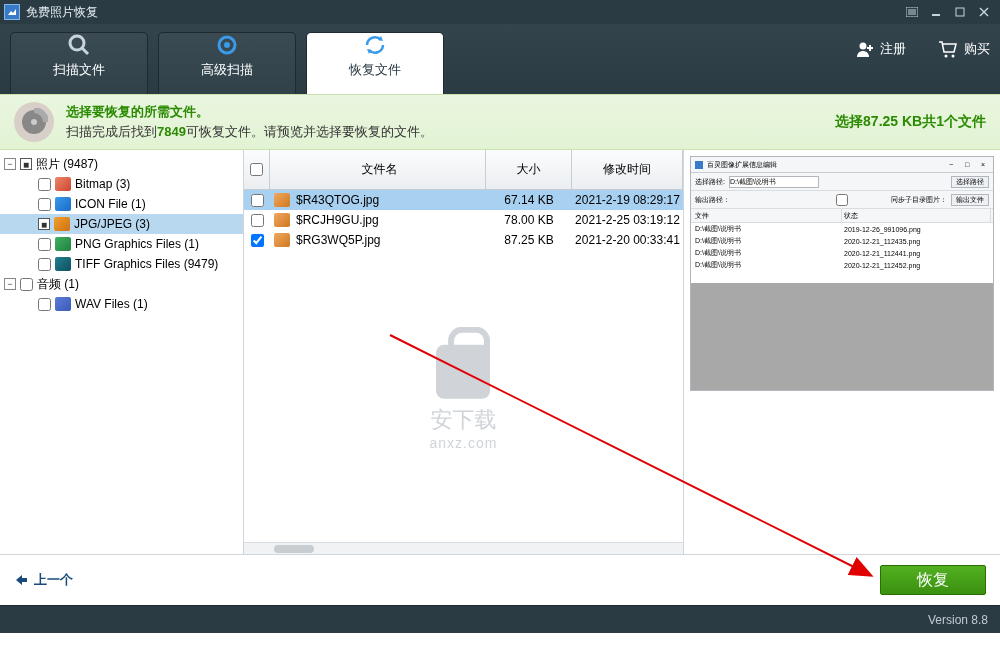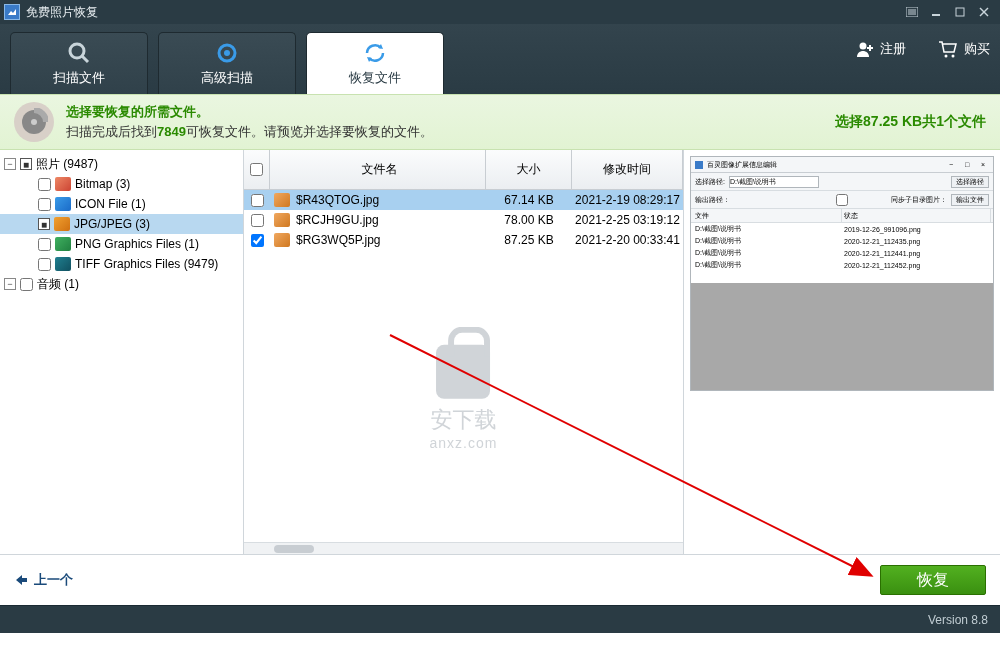--- a/index.html
+++ b/index.html
@@ -5,21 +5,21 @@
 * { box-sizing: border-box; margin: 0; padding: 0; font-family: "Microsoft YaHei", Arial, sans-serif; }
 html, body { width: 1000px; height: 650px; overflow: hidden; background: #fff; }
 
 .titlebar { height: 24px; background: #2a3b44; color: #e8eef1; display: flex; align-items: center; padding: 0 4px; font-size: 12px; }
 .titlebar .icon { width: 16px; height: 16px; background: #3a7bc8; border: 1px solid #88b8e8; margin-right: 6px; display: flex; align-items: center; justify-content: center; }
 .titlebar .icon svg { width: 10px; height: 10px; }
 .titlebar .spacer { flex: 1; }
 .titlebar .winbtn { width: 24px; height: 18px; display: flex; align-items: center; justify-content: center; cursor: pointer; color: #c8d4da; }
 
 .topbar { height: 70px; background: linear-gradient(#33444d, #2a3b44); display: flex; padding: 8px 10px 0 10px; }
-.tab { width: 138px; height: 62px; background: linear-gradient(#3a4b54, #30414a); border: 1px solid #1e2a30; border-bottom: none; border-radius: 5px 5px 0 0; margin-right: 10px; display: flex; flex-direction: column; align-items: center; justify-content: center; color: #fff; font-size: 13px; cursor: pointer; }
+.tab { width: 138px; height: 62px; background: linear-gradient(#3a4b54, #30414a); border: 1px solid #1e2a30; border-bottom: none; border-radius: 5px 5px 0 0; margin-right: 10px; display: flex; flex-direction: column; align-items: center; justify-content: flex-start; color: #fff; font-size: 13px; cursor: pointer; }
 .tab.active { background: #fff; color: #2a3b44; }
 .tab .tabicon { width: 24px; height: 24px; margin-bottom: 4px; display: flex; align-items: center; justify-content: center; }
 .topbar .rightbtns { margin-left: auto; display: flex; align-items: flex-start; gap: 32px; padding-top: 8px; }
 .topbar .linkbtn { color: #fff; font-size: 13px; display: flex; align-items: center; gap: 6px; cursor: pointer; }
 
 .infobar { height: 56px; background: linear-gradient(#eaf6e0, #e2f3d3); border-top: 1px solid #c8e2b0; border-bottom: 1px solid #c8e2b0; display: flex; align-items: center; padding: 16px 14px; font-size: 13px; }
 .infobar .bigicon { width: 40px; height: 40px; border-radius: 50%; background: #d8d0c8; display: flex; align-items: center; justify-content: center; margin-right: 12px; }
 .infobar .msg .line1 { color: #2a8a00; font-weight: bold; margin-bottom: 2px; }
 .infobar .msg .line2 { color: #333; }
 .infobar .msg .count { color: #2a8a00; font-weight: bold; }
@@ -227,20 +227,28 @@
           <input type="checkbox" style="">
           <div class="ticon tif"></div>
           <span>TIFF Graphics Files (9479)</span>
         </div>
       </div>
     <div class="treeitem l0">
       <div class="expander">−</div>
       <input type="checkbox" style="">
       <span>音频</span>&nbsp;<span>(1)</span>
     </div>
+    <div id="tree-audio-items">
+        <div class="treeitem l1">
+          <div class="noexp"></div>
+          <input type="checkbox" style="">
+          <div class="ticon wav"></div>
+          <span>WAV Files (1)</span>
+        </div>
+      </div>
   </div>
 
   <div class="centercol">
     <div class="tblhead">
       <div class="hc col-cb">
           <input type="checkbox" style="">
         </div>
       <div class="hc col-name">文件名</div>
       <div class="hc col-size">大小</div>
       <div class="hc col-date">修改时间</div>

